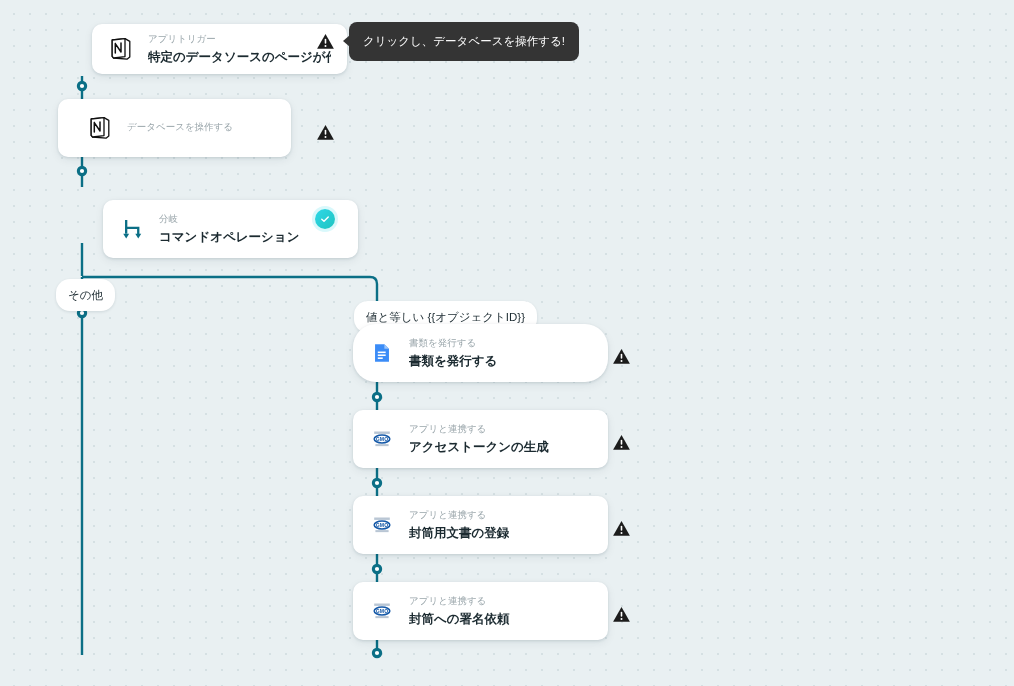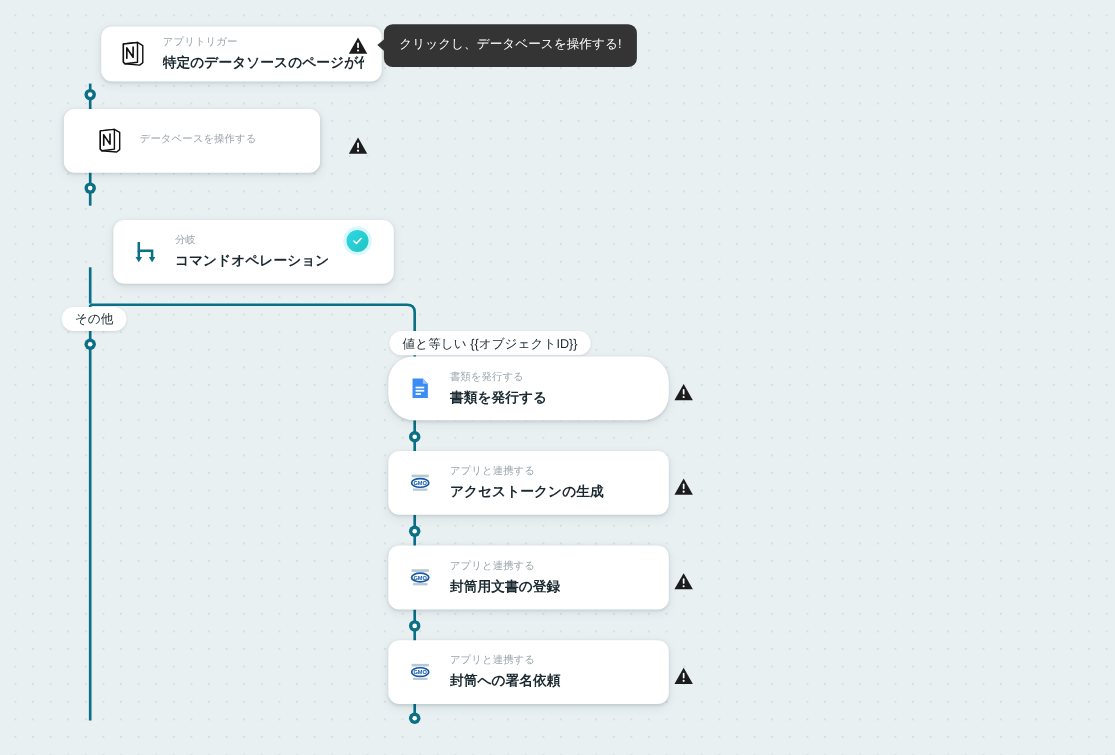--- a/index.html
+++ b/index.html
@@ -118,21 +118,21 @@
     border-right: 7px solid #343434;
   }
 
   
   .pill {
     position: absolute;
     background: #ffffff;
     border-radius: 14px;
     font-size: 11.5px;
     color: #1b2a30;
-    height: 22px;
+    height: 32px;
     display: flex;
     align-items: center;
     padding: 0 12px;
     white-space: nowrap;
     box-shadow: 0 1px 3px rgba(15,45,60,0.12);
   }
 
   
   .notion {
     width: 24px; height: 24px;

